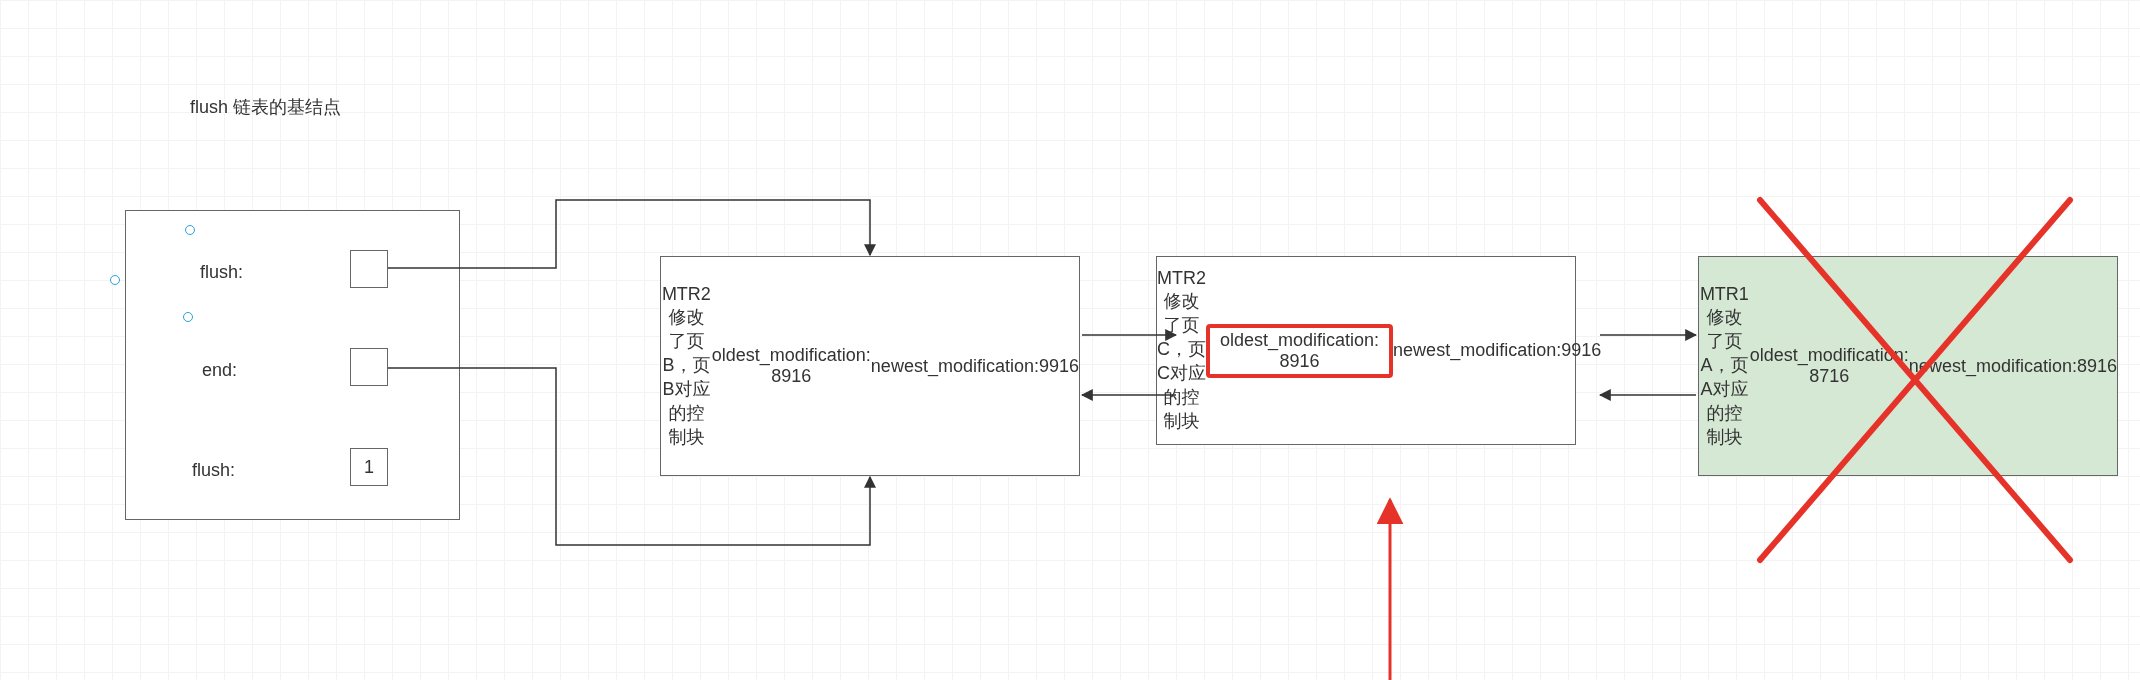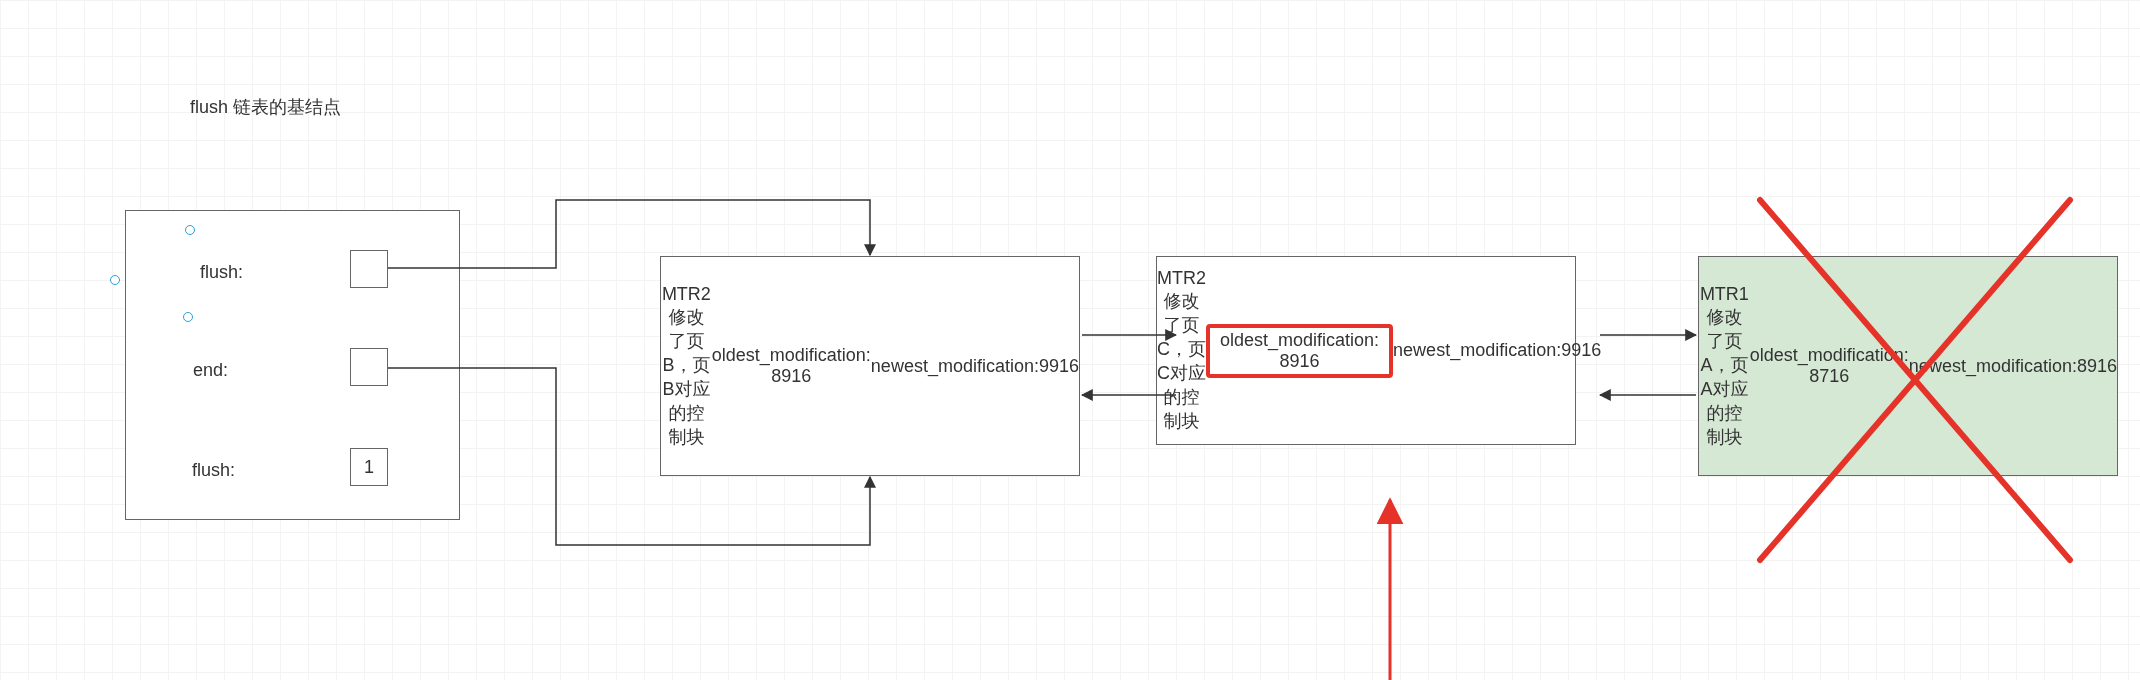--- a/index.html
+++ b/index.html
@@ -64,21 +64,21 @@
   <div class="abs box" style="left:125px; top:210px; width:335px; height:310px;">
   </div>
 
   <div class="abs dot" style="left:185px; top:225px;"></div>
   <div class="abs dot" style="left:110px; top:275px;"></div>
   <div class="abs dot" style="left:183px; top:312px;"></div>
 
   <div class="lbl" style="left:200px; top:262px;">flush:</div>
   <div class="abs smallbox" style="left:350px; top:250px;"></div>
 
-  <div class="lbl" style="left:193px; top:360px;">end:</div>
+  <div class="lbl" style="left:202px; top:360px;">end:</div>
   <div class="abs smallbox" style="left:350px; top:348px;"></div>
 
   <div class="lbl" style="left:192px; top:460px;">flush:</div>
   <div class="abs smallbox" style="left:350px; top:448px; text-align:center; line-height:36px;">
     <span>1</span>
   </div>
 
   <div class="abs box" style="left:660px; top:256px; width:420px; height:220px;">
     <div class="row3">
       <div>MTR2修改了页B，页B对应的控制块</div>

